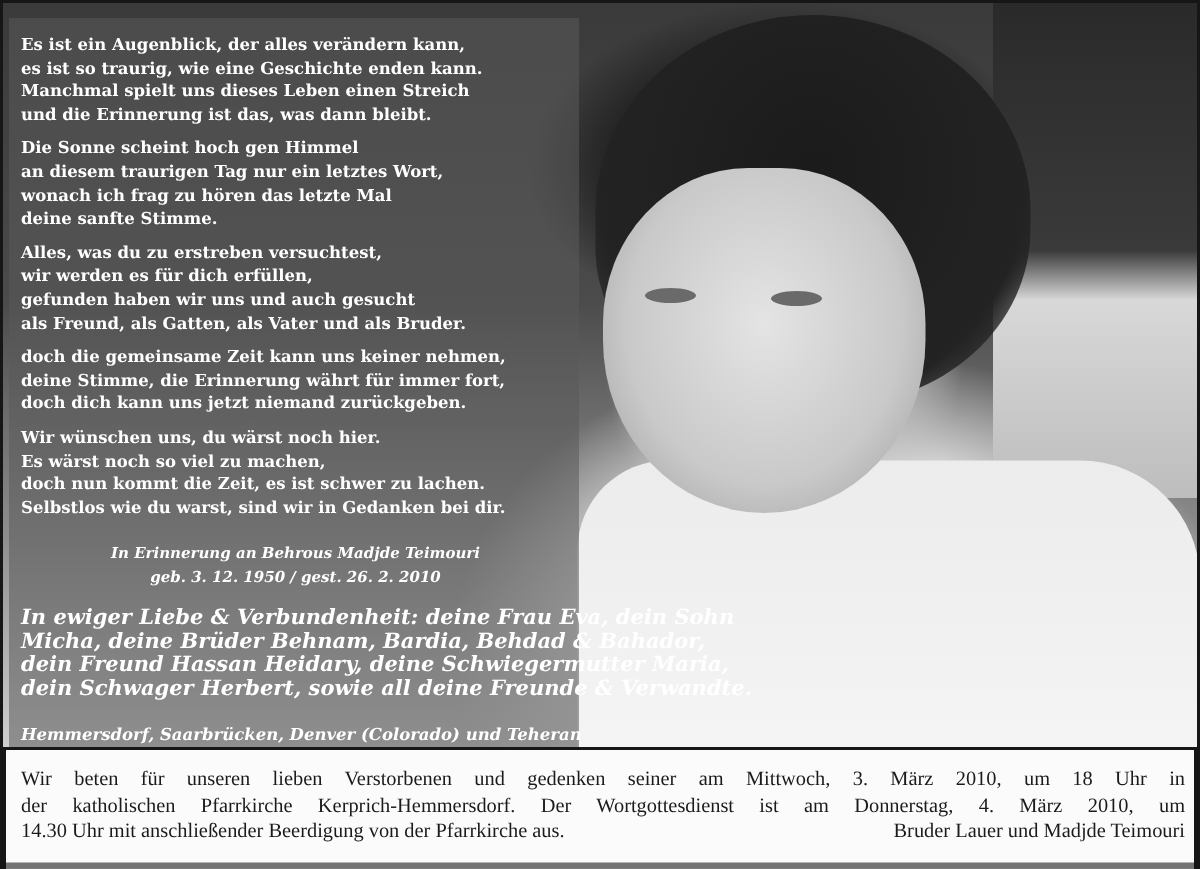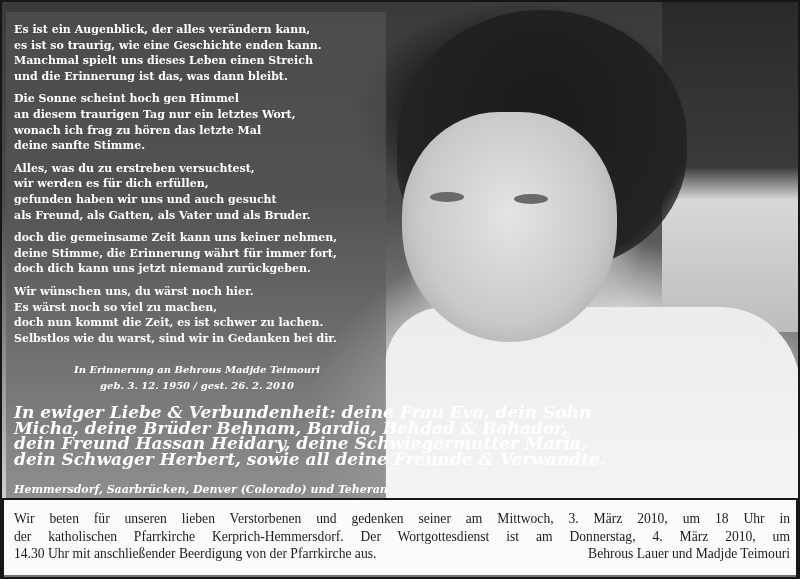--- a/index.html
+++ b/index.html
@@ -16,24 +16,24 @@
   .face { position: absolute; left: 400px; top: 110px; width: 215px; height: 230px; border-radius: 45% 45% 50% 50%; background: radial-gradient(ellipse at 50% 45%, #e4e4e4 0%, #c9c9c9 60%, #9a9a9a 100%); }
   .eye { position: absolute; width: 34px; height: 10px; border-radius: 50%; background: #6a6a6a; }
   .shirt { position: absolute; left: 383px; top: 305px; width: 415px; height: 193px; border-radius: 60px 80px 0 0; background: linear-gradient(180deg, #ececec, #f4f4f4); }
   .bg-right { position: absolute; left: 660px; top: 0; width: 140px; height: 330px; background: linear-gradient(180deg, #2a2a2a 0%, #3a3a3a 50%, #d8d8d8 60%, #bdbdbd 100%); }
 
   .overlay { position: absolute; left: 6px; top: 12px; width: 380px; height: 486px; background: rgba(90,90,90,0.55); }
   .poem { position: absolute; left: 14px; top: 22px; width: 370px; color: #ffffff; font-family: "DejaVu Serif", serif; font-weight: bold; font-size: 11px; line-height: 15.6px; }
   .stanza { margin: 0 0 7px 0; }
   .line { display: block; white-space: nowrap; }
   .memorial-block { position: absolute; left: 14px; top: 362px; width: 366px; color: #fff; font-style: italic; font-weight: bold; font-size: 10px; line-height: 15.6px; text-align: center; }
-  .family-block { position: absolute; left: 14px; top: 405px; width: 370px; color: #fff; font-style: italic; font-weight: bold; font-size: 17px; line-height: 15.6px; }
+  .family-block { position: absolute; left: 14px; top: 405px; width: 370px; color: #fff; font-style: italic; font-weight: bold; font-size: 14px; line-height: 15.6px; }
   .places { position: absolute; left: 14px; top: 470px; width: 370px; color: #fff; font-style: italic; font-weight: bold; font-size: 11px; line-height: 15px; white-space: nowrap; margin-top: 12px; }
 
-  .notice { position: absolute; left: 4px; top: 500px; width: 792px; height: 75px; background: #fbfbfb; border-bottom: 2px solid #737373; }
+  .notice { position: absolute; left: 4px; top: 500px; width: 792px; height: 75px; background: #fbfbfb; border-bottom: 4px solid #737373; }
   .notice-text { position: absolute; left: 10px; top: 10px; width: 776px; color: #1b1b1b; font-family: "Liberation Serif", serif; font-size: 13.6px; line-height: 17.5px; text-align: justify; }
   .nline { display: block; white-space: nowrap; }
   .nline.j { text-align: justify; text-align-last: justify; white-space: normal; }
   .last-row { display: flex; justify-content: space-between; align-items: flex-end; }
 </style>
 </head>
 <body>
 
 <div class="frame"></div>
 
@@ -94,16 +94,16 @@
 </div>
 
 <div class="places">Hemmersdorf, Saarbrücken, Denver (Colorado) und Teheran</div>
 
 <div class="notice">
   <div class="notice-text">
     <span class="nline j">Wir beten für unseren lieben Verstorbenen und gedenken seiner am Mittwoch, 3. März 2010, um 18 Uhr in</span>
     <span class="nline j">der katholischen Pfarrkirche Kerprich-Hemmersdorf. Der Wortgottesdienst ist am Donnerstag, 4. März 2010, um</span>
     <div class="last-row">
       <span>14.30 Uhr mit anschließender Beerdigung von der Pfarrkirche aus.</span>
-      <span>Behrous Lauer und Madjde Teimouri</span>
+      <span>Bruder Lauer und Madjde Teimouri</span>
     </div>
   </div>
 </div>
 
 </body></html>

